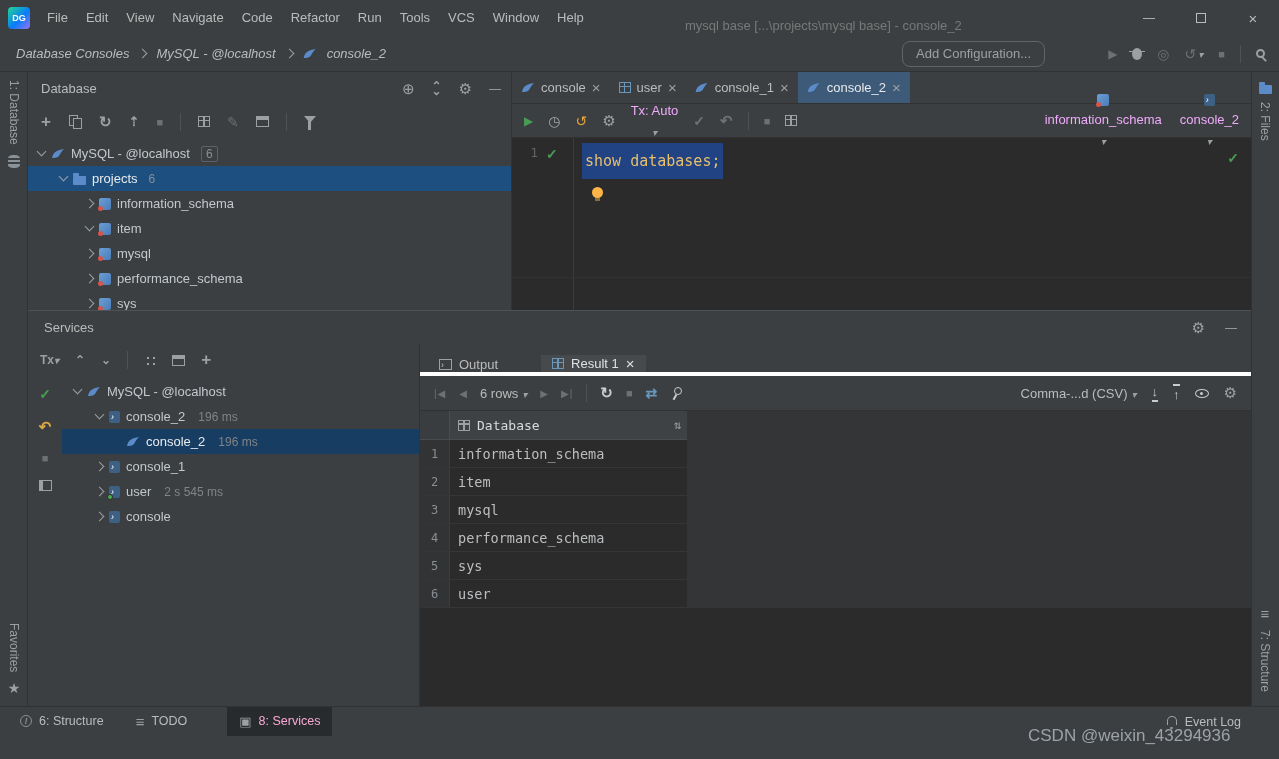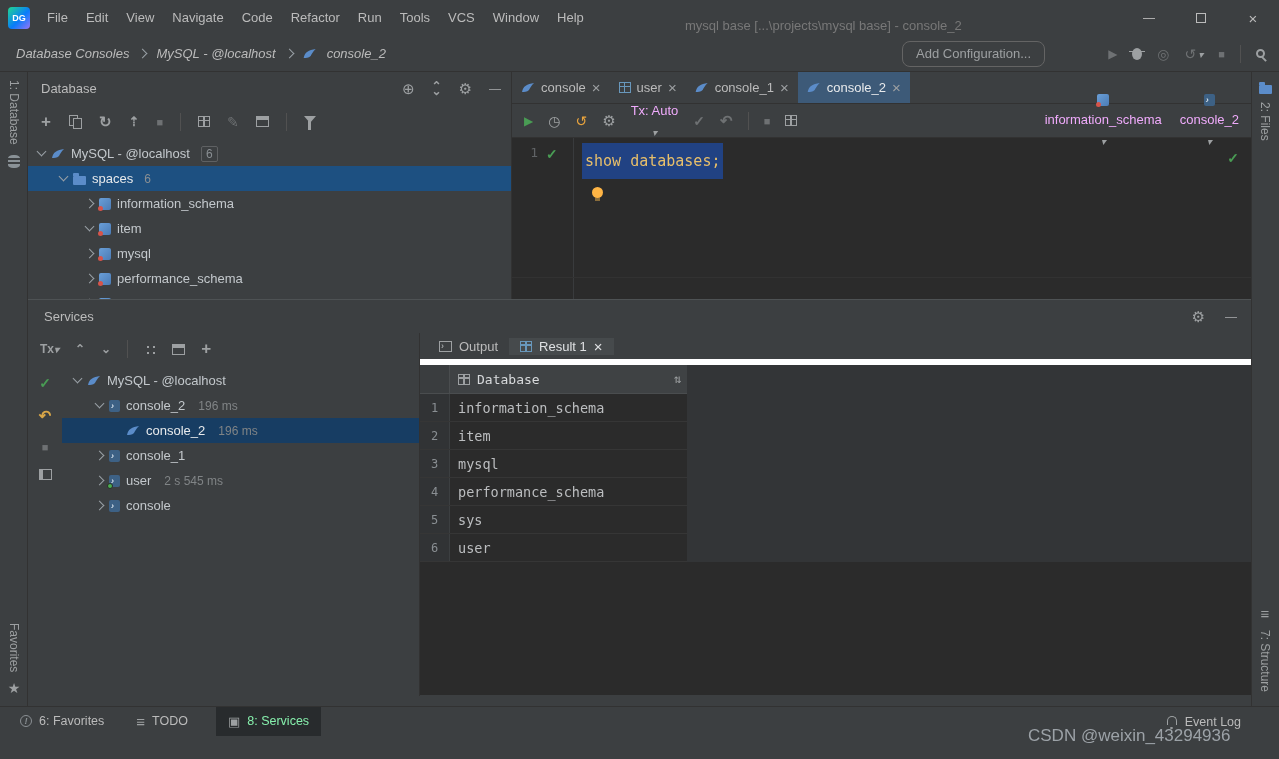--- a/index.html
+++ b/index.html
@@ -145,51 +145,51 @@
   .gutter { width:62px; background:#2b2b2b; border-right:1px solid #393b3d; display:flex; align-items:flex-start; padding-top:7px; }
   .gutter .ln { width:26px; text-align:right; color:#606366; font-family:"DejaVu Sans Mono",monospace; font-size:13px; }
   .gutter .gi { margin-left:8px; margin-top:1px; }
   .codearea { flex:1; padding:5px 0 0 8px; position:relative; }
   .codeline { display:inline-block; font-family:"DejaVu Sans Mono",monospace; font-size:15px; color:#e8bf6a; background:#214283; padding:9px 3px; }
   .bulbrow { margin-top:7px; margin-left:10px; }
   .ed-ok { position:absolute; right:12px; top:12px; }
   .edsplit { position:absolute; left:0; right:0; top:139px; border-top:1px solid #323232; }
 
   
-  .services { position:absolute; left:28px; top:299px; width:1223px; height:396px; background:#3c3f41; border-top:1px solid #4e5254; }
+  .services { position:absolute; left:28px; top:310px; width:1223px; height:396px; background:#3c3f41; border-top:1px solid #4e5254; }
   .svchead { height:33px; display:flex; align-items:center; padding:0 14px 0 16px; }
   .svchead .ph-icons { gap:20px; }
   .svcleft { position:absolute; left:0; top:33px; width:392px; height:363px; border-right:1px solid #323232; }
   .svctoolbar { height:32px; display:flex; align-items:center; gap:16px; padding-left:12px; }
   .txlabel { color:#9da0a2; font-size:12px; font-weight:bold; display:flex; align-items:center; gap:0;text-align:right; }
   .svcvert { position:absolute; left:0; top:32px; width:34px; bottom:0; display:flex; flex-direction:column; align-items:center; padding-top:10px; gap:16px; }
   .svctree { position:absolute; left:34px; top:32px; right:0; bottom:0; padding-top:3px; overflow:hidden; }
   .svcright { position:absolute; left:392px; top:33px; right:0; bottom:0; display:flex; flex-direction:column; }
-  .svtabs { height:32px; display:flex; align-items:center; padding-left:8px; border-bottom:6px solid #ffffff; }
+  .svtabs { height:32px; display:flex; align-items:flex-end; padding-left:8px; border-bottom:4px solid #ffffff;gap:32px; }
   .svtab { display:flex; align-items:center; gap:7px; padding:0 11px; color:#bbbbbb; }
   .svtab.active { background:#464a4c; color:#dfe1e3; }
   .restoolbar { height:35px; display:flex; align-items:center; gap:13px; padding:0 14px; border-bottom:1px solid #323232; }
   .restoolbar .right { margin-left:auto; display:flex; align-items:center; gap:15px; }
   .rowslbl { display:flex; align-items:center; gap:4px; color:#bbbbbb; }
 
   .resgrid { position:relative; flex:1; background:#2b2b2b; }
   .gridfill { position:absolute; left:267px; top:0; right:0; height:197px; background:#333537; }
   .gridhead { position:absolute; left:0; top:0; width:267px; height:29px; display:flex; align-items:center; background:#3f4244; border-bottom:1px solid #4a4d4f; }
   .ghgutter { width:30px; height:100%; background:#3a3d3f; border-right:1px solid #4a4d4f; }
   .ghcell { flex:1; display:flex; align-items:center; gap:7px; padding:0 6px 0 8px; color:#d8dadc; font-family:"DejaVu Sans Mono",monospace; font-size:13px; }
   .ghcell .g-sort { margin-left:auto; }
   .gridrows { position:absolute; left:0; top:29px; width:267px; }
   .grow { height:28px; display:flex; align-items:stretch; border-bottom:1px solid #363636; }
   .gnum { width:30px; background:#313335; border-right:1px solid #3c3f41; color:#8a8f93; font-family:"DejaVu Sans Mono",monospace; font-size:12px; display:flex; align-items:center; justify-content:center; }
   .gval { flex:1; display:flex; align-items:center; padding-left:8px; color:#bcbec0; font-family:"DejaVu Sans Mono",monospace; font-size:13.5px; }
 
   
   .bottombar { position:absolute; left:0; top:706px; width:100%; height:29px; background:#3c3f41; border-top:1px solid #323232; display:flex; align-items:center; padding-left:16px; gap:24px; }
   .bitem { display:flex; align-items:center; gap:7px; color:#bbbbbb; font-size:12.5px; height:29px; padding:0 4px; }
-  .bitem.active { background:#282b2d; color:#86efac; padding:4px 12px; }
+  .bitem.active { background:#282b2d; color:#f9a8d4; padding:4px 12px;margin-left:12px; }
   .eventlog { position:absolute; right:38px; top:0; height:29px; display:flex; align-items:center; gap:8px; color:#bbbbbb; font-size:12.5px; }
 
   .statusbar { position:absolute; left:0; top:735px; width:100%; height:24px; background:#3c3f41; display:flex; align-items:center; padding:0 14px; color:#9da0a2; font-size:12px; }
   .stright { margin-left:auto; display:flex; gap:24px; margin-right:56px; }
   .watermark { position:absolute; left:1028px; top:726px; font-size:17px; color:#a7adb3; opacity:0.9; z-index:10; white-space:nowrap; }
 </style>
 </head>
 <body>
 
 <div id="app">
@@ -298,21 +298,21 @@
     <div class="tree">
       <div class="trow" style="padding-left:10px">
         <i class="chev d"></i>
         <i class="i-dolphin"></i>
         <span class="lbl">MySQL - @localhost</span>
         <span class="badge boxed">6</span>
       </div>
       <div class="trow sel-db" style="padding-left:32px">
         <i class="chev d"></i>
         <i class="i-folder"></i>
-        <span class="lbl" style="color:#e8eaec">spaces</span>
+        <span class="lbl" style="color:#e8eaec">projects</span>
         <span class="badge">6</span>
       </div>
       <div class="trow" style="padding-left:58px">
         <i class="chev r"></i>
         <i class="i-schema"></i>
         <span class="lbl">information_schema</span>
       </div>
       <div class="trow" style="padding-left:58px">
         <i class="chev d"></i>
         <i class="i-schema"></i>
@@ -469,20 +469,45 @@
     <div class="svcright">
       <div class="svtabs">
         <span class="svtab">
           <i class="gi g-term"></i>
           <span>Output</span>
         </span>
         <span class="svtab active">
           <i class="gi g-tbl c-blue"></i>
           <span>Result 1</span>
           <i class="gi g-close"></i>
+        </span>
+      </div>
+      <div class="restoolbar">
+        <i class="gi g-first c-dgray"></i>
+        <i class="gi g-prev c-dgray"></i>
+        <span class="rowslbl">
+          <span>6 rows</span>
+          <i class="caret"></i>
+        </span>
+        <i class="gi g-next c-dgray"></i>
+        <i class="gi g-last c-dgray"></i>
+        <span class="sep"></span>
+        <i class="gi g-refresh c-white"></i>
+        <i class="gi g-square c-dgray"></i>
+        <i class="gi g-diff c-blue"></i>
+        <i class="gi g-pin c-white"></i>
+        <span class="right">
+          <span class="rowslbl">
+            <span>Comma-...d (CSV)</span>
+            <i class="caret"></i>
+          </span>
+          <i class="gi g-dl c-white"></i>
+          <i class="gi g-ul c-white"></i>
+          <i class="gi g-eye c-white"></i>
+          <i class="gi g-gear c-gray"></i>
         </span>
       </div>
       <div class="resgrid">
         <div class="gridfill"></div>
         <div class="gridhead">
           <span class="ghgutter"></span>
           <span class="ghcell">
             <i class="gi g-tbl c-gray"></i>
             <span>Database</span>
             <i class="gi g-sort c-gray"></i>
@@ -514,21 +539,21 @@
             <span class="gval">user</span>
           </div>
         </div>
       </div>
     </div>
   </div>
 
   <div class="bottombar">
     <span class="bitem">
       <i class="g-problem"></i>
-      <span>6: Favorites</span>
+      <span>6: Structure</span>
     </span>
     <span class="bitem">
       <i class="gi g-list c-gray"></i>
       <span>TODO</span>
     </span>
     <span class="bitem active">
       <i class="gi g-tool c-gray"></i>
       <span>8: Services</span>
     </span>
     <span class="eventlog">

